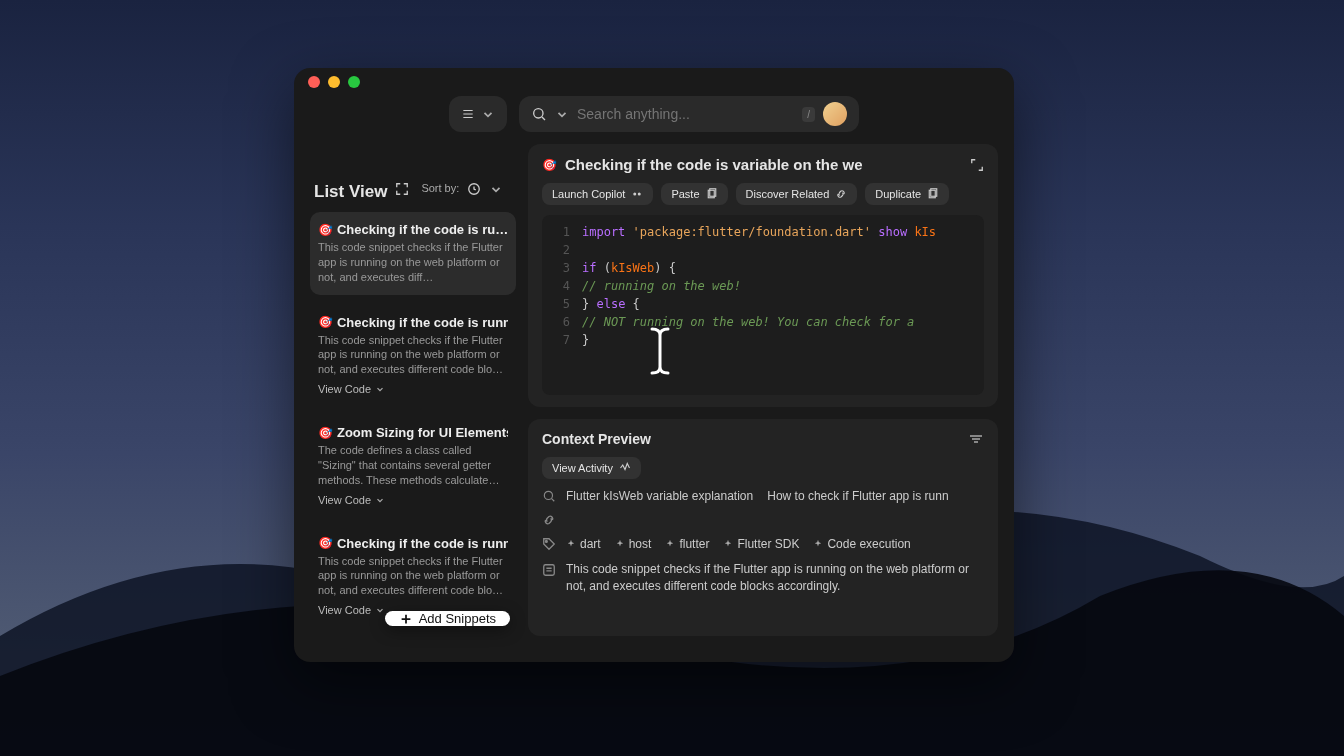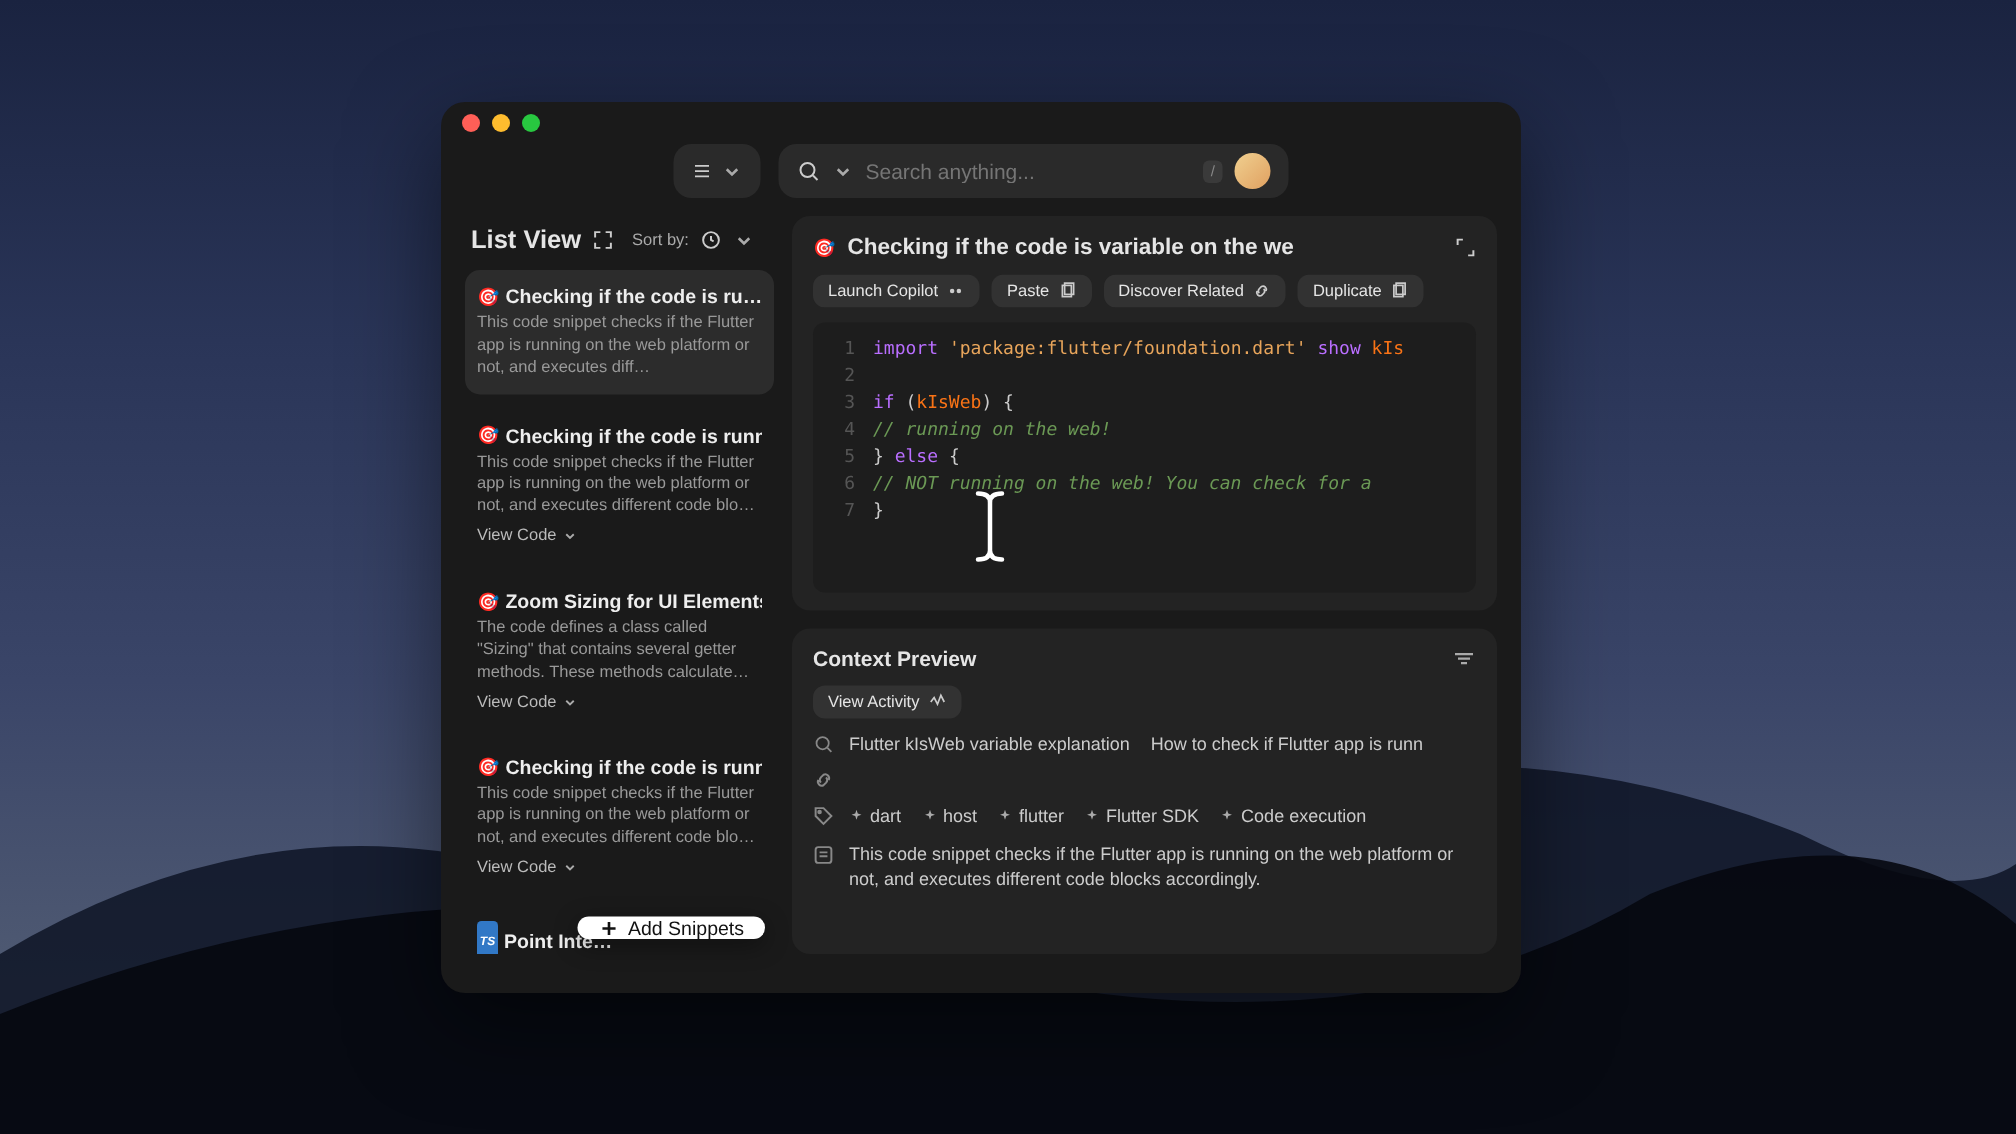--- a/index.html
+++ b/index.html
@@ -57,21 +57,21 @@
 .kbd-hint {
   font-size: 10px; background: #3a3a3a; padding: 2px 5px; border-radius: 4px;
 }
 .body {
   display: flex; gap: 12px; padding: 0 16px 16px 16px; height: calc(100% - 86px);
 }
 .left {
   width: 206px; display: flex; flex-direction: column; position: relative;
 }
 .list-header {
-  display: flex; align-items: center; gap: 8px; padding: 6px 4px 10px 4px;
+  display: flex; align-items: flex-start; gap: 8px; padding: 6px 4px 10px 4px; margin-top: 32px;
 }
 .list-title { font-size: 17px; font-weight: 600; }
 .expand-icon, .clock-icon, .chev-down, .generic-icon {
   width: 14px; height: 14px; display: inline-block;
 }
 .sort-label { font-size: 11px; color: #aaa; margin-left: 4px; }
 .snippet-list { flex: 1; overflow: hidden; display: flex; flex-direction: column; gap: 10px; }
 .snippet-card {
   background: transparent; border-radius: 10px; padding: 10px 8px;
 }

